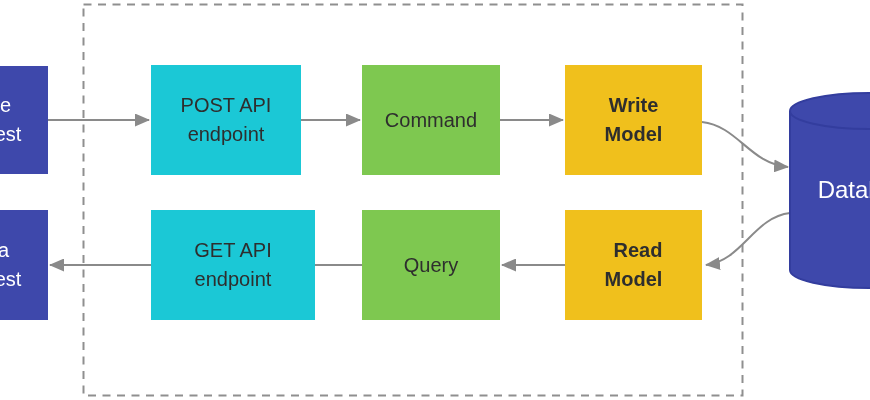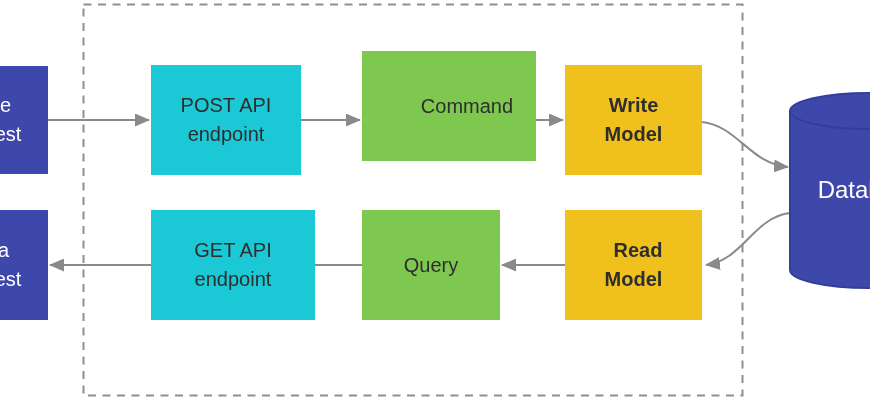--- a/index.html
+++ b/index.html
@@ -23,21 +23,21 @@
   .connector{fill:none;stroke:var(--arrow);stroke-width:2;}
   .ah{fill:var(--arrow);}
   .cyl-shape{fill:var(--indigo);stroke:var(--indigo-stroke);stroke-width:2;}
   .db-label{position:absolute;left:789px;top:92px;width:160px;height:196px;
             display:flex;align-items:center;justify-content:center;
             color:var(--text-light);font-size:24px;}
   
   #n-write-request{left:-72px;top:66px;width:120px;height:108px;}
   #n-data-request{left:-72px;top:210px;width:120px;height:110px;}
   #n-post-api{left:151px;top:65px;width:150px;height:110px;}
-  #n-command{left:362px;top:51px;width:138px;height:110px;padding-left:36px;}
+  #n-command{left:362px;top:65px;width:138px;height:110px;}
   #n-write-model{left:565px;top:65px;width:137px;height:110px;}
   #n-get-api{left:151px;top:210px;width:164px;height:110px;}
   #n-query{left:362px;top:210px;width:138px;height:110px;text-align:center;}
   #n-read-model{left:565px;top:210px;width:137px;height:110px;text-align:right;}
 </style>
 </head>
 <body>
 
 <div class="canvas">
 

